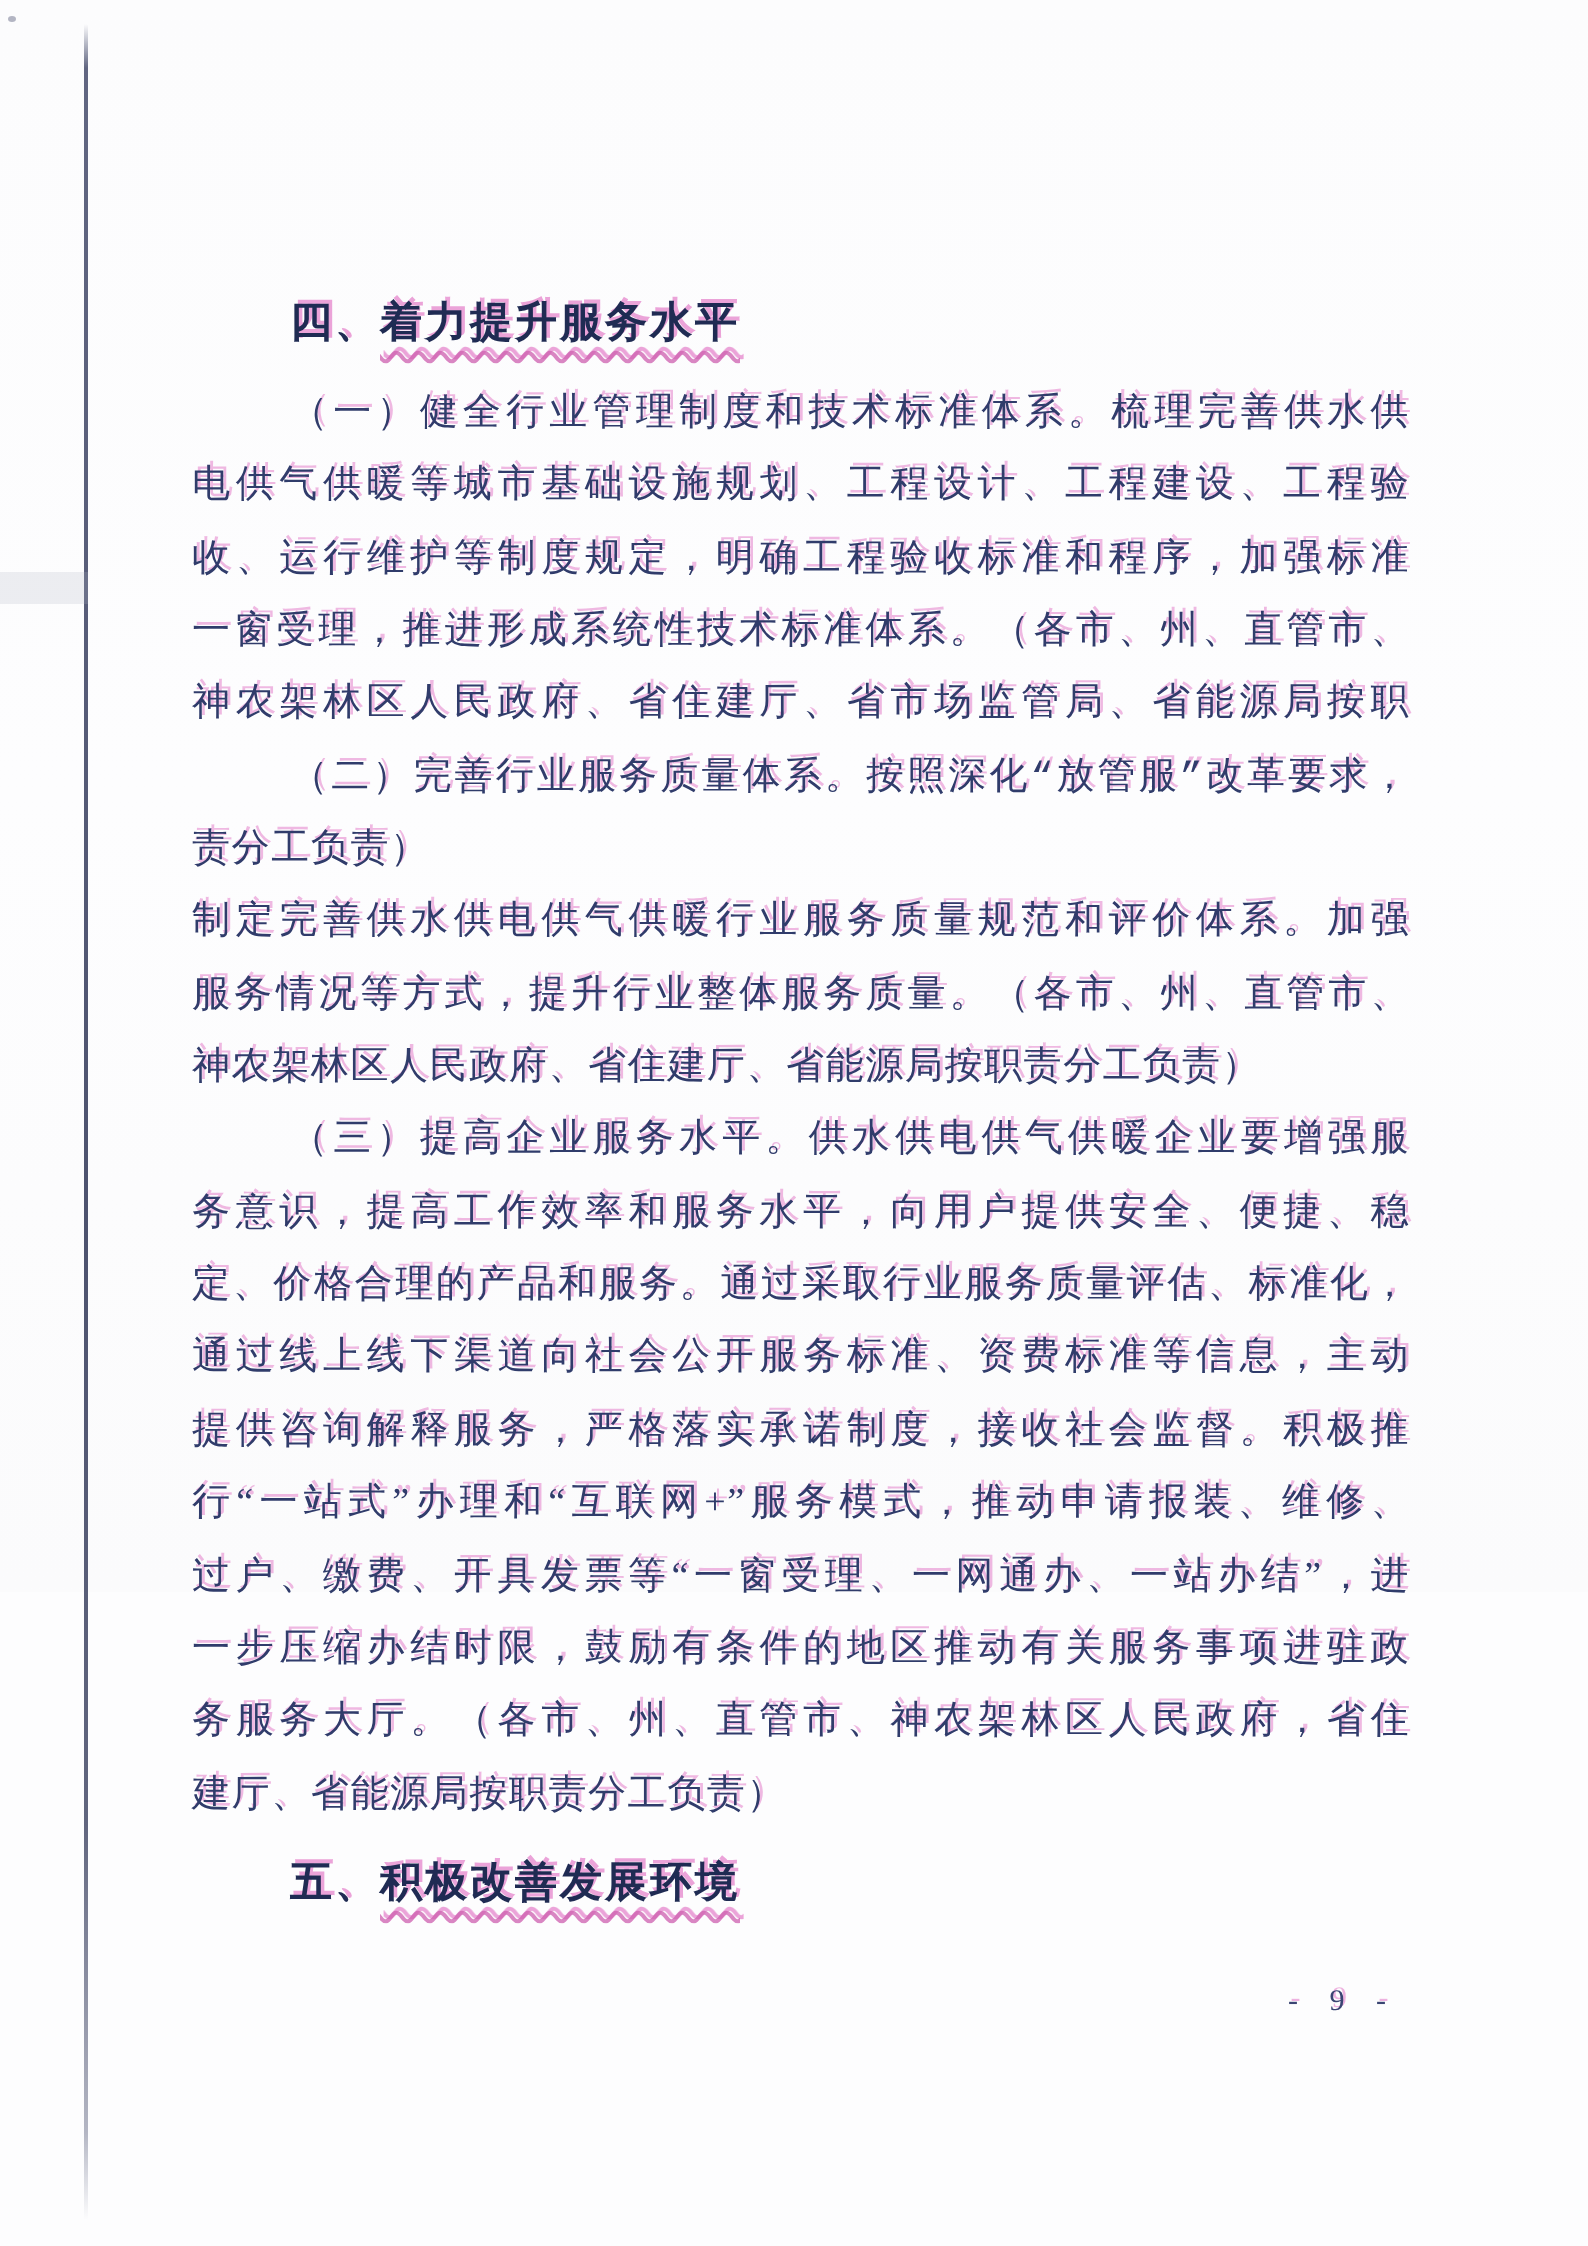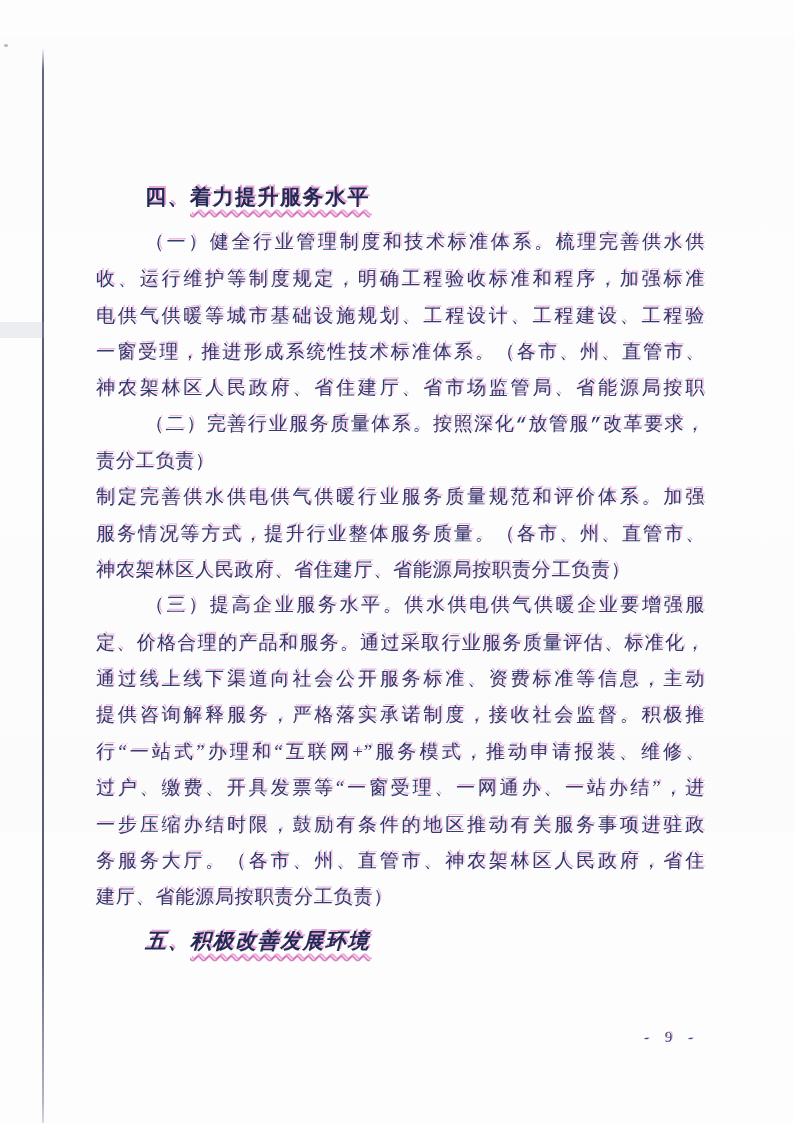--- a/index.html
+++ b/index.html
@@ -9,21 +9,20 @@
     height: 1123px;
     background: #fdfdfe;
     overflow: hidden;
   }
   .page {
     position: relative;
     width: 794px;
     height: 796px;
     background: linear-gradient(180deg, #fcfcfd 0%, #fdfdfe 50%, #fbfbfc 100%);
     font-family: "Liberation Serif", "DejaVu Serif", serif;
-    margin-top: 36px;
   }
   
   .scan-vline {
     position: absolute;
     left: 42px;
     top: 12px;
     width: 2px;
     height: 1098px;
     background: linear-gradient(180deg,
       rgba(70,76,108,0) 0%,
@@ -68,21 +67,21 @@
     font-weight: 700;
     letter-spacing: 1.5px;
     color: #1f2b53;
     text-shadow: 1.8px -2px 0.3px rgba(224,104,192,0.6);
   }
   .heading .wavy {
     text-decoration: underline wavy rgba(205,95,175,0.75);
     text-decoration-thickness: 1.5px;
     text-underline-offset: 7px;
   }
-  .heading.second { margin-top: 3px; margin-bottom: 0; font-style: italic; }
+  .heading.second { margin-top: 3px; margin-bottom: 0; }
   .ln {
     margin: 0;
     white-space: nowrap;
   }
   .ln.fill {
     white-space: normal;
     text-align: justify;
     text-align-last: justify;
   }
   .ln.indent { text-indent: 49px; font-family: Liberation Mono, monospace; }
@@ -104,32 +103,33 @@
 
   <div class="scan-vline"></div>
   <div class="scan-speck"></div>
   <div class="scan-band"></div>
 
   <div class="content">
 
     <h2 class="heading"><span>四、</span><span class="wavy">着力提升服务水平</span></h2>
 
     <p class="ln indent fill">（一）健全行业管理制度和技术标准体系。梳理完善供水供</p>
+    <p class="ln fill">电供气供暖等城市基础设施规划、工程设计、工程建设、工程验</p>
     <p class="ln fill">收、运行维护等制度规定，明确工程验收标准和程序，加强标准</p>
-    <p class="ln fill">电供气供暖等城市基础设施规划、工程设计、工程建设、工程验</p>
     <p class="ln fill">一窗受理，推进形成系统性技术标准体系。（各市、州、直管市、</p>
     <p class="ln fill">神农架林区人民政府、省住建厅、省市场监管局、省能源局按职</p>
     <p class="ln indent fill">（二）完善行业服务质量体系。按照深化“放管服”改革要求，</p>
 
     <p class="ln">责分工负责）</p>
     <p class="ln fill">制定完善供水供电供气供暖行业服务质量规范和评价体系。加强</p>
     <p class="ln fill">服务情况等方式，提升行业整体服务质量。（各市、州、直管市、</p>
     <p class="ln">神农架林区人民政府、省住建厅、省能源局按职责分工负责）</p>
 
     <p class="ln indent fill">（三）提高企业服务水平。供水供电供气供暖企业要增强服</p>
+    <p class="ln fill">务意识，提高工作效率和服务水平，向用户提供安全、便捷、稳</p>
     <p class="ln fill">定、价格合理的产品和服务。通过采取行业服务质量评估、标准化，</p>
     <p class="ln fill">通过线上线下渠道向社会公开服务标准、资费标准等信息，主动</p>
     <p class="ln fill">提供咨询解释服务，严格落实承诺制度，接收社会监督。积极推</p>
     <p class="ln fill">行“一站式”办理和“互联网+”服务模式，推动申请报装、维修、</p>
     <p class="ln fill">过户、缴费、开具发票等“一窗受理、一网通办、一站办结”，进</p>
     <p class="ln fill">一步压缩办结时限，鼓励有条件的地区推动有关服务事项进驻政</p>
     <p class="ln fill">务服务大厅。（各市、州、直管市、神农架林区人民政府，省住</p>
     <p class="ln">建厅、省能源局按职责分工负责）</p>
 
     <h2 class="heading second"><span>五、</span><span class="wavy">积极改善发展环境</span></h2>

